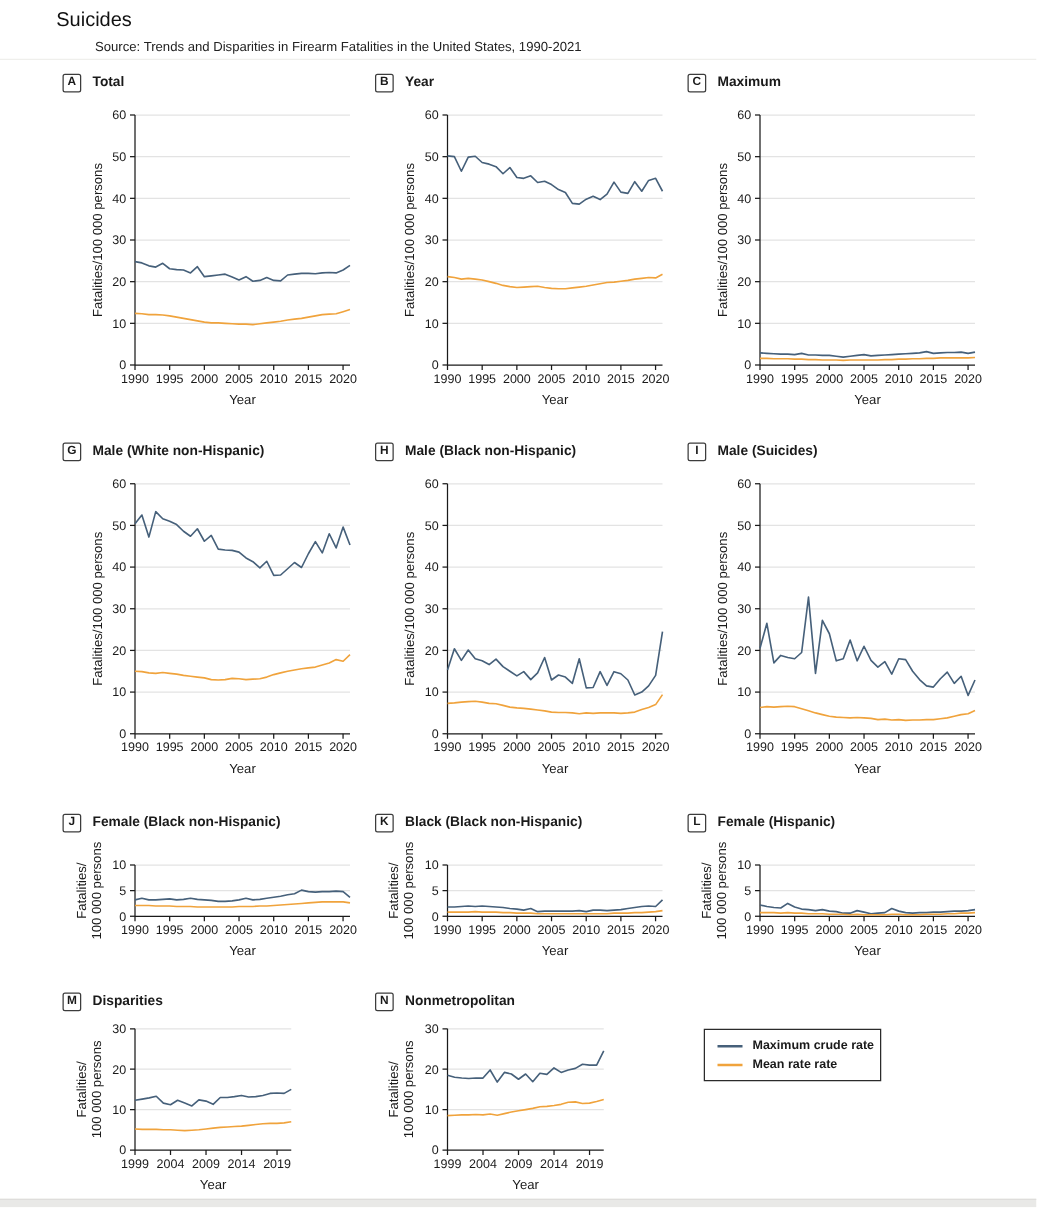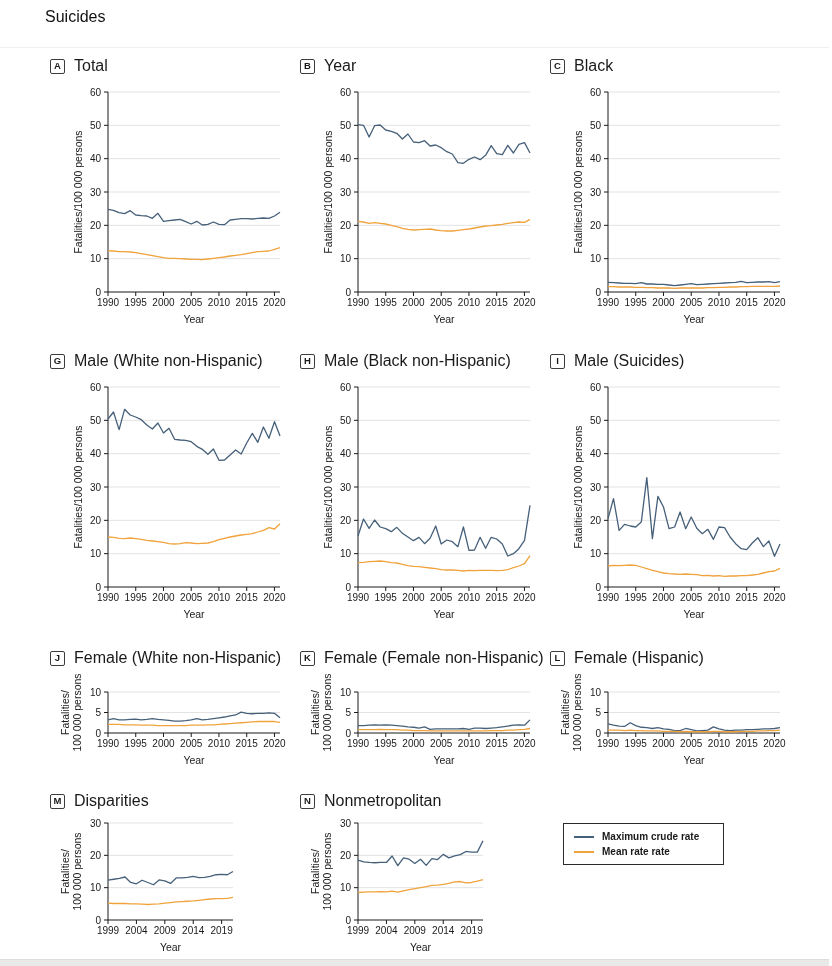--- a/index.html
+++ b/index.html
@@ -6,38 +6,39 @@
   .page{position:relative;width:829px;height:966px;background:#ffffff;overflow:hidden;
         font-family:"Liberation Sans",sans-serif;color:#1a1a1a;}
   .main-title{position:absolute;left:45px;top:8px;font-size:16px;font-weight:400;color:#111;}
   .source-line{position:absolute;left:76px;top:32px;font-size:10.5px;color:#222;}
   .header-divider{position:absolute;left:0;top:47px;width:832px;height:1px;background:#efefec;}
   .panel{position:absolute;}
   .panel-head{display:flex;align-items:center;height:16px;margin-bottom:6px;}
   .letter-box{width:15px;height:15px;border:1px solid #3c3c3c;border-radius:2px;box-sizing:border-box;
               display:inline-flex;align-items:center;justify-content:center;
               font-size:9.5px;font-weight:bold;margin-left:10px;background:#fff;line-height:1;}
-  .panel-title{margin-left:9px;font-size:16px;font-weight:normal;white-space:nowrap;}
+  .panel-title{margin-left:9px;font-size:11px;font-weight:bold;white-space:nowrap;}
   svg{display:block;overflow:visible;}
   svg text{font-family:"Liberation Sans",sans-serif;fill:#1a1a1a;}
   svg text.tick{font-size:10px;}
   svg text.axlab{font-size:10.5px;}
   .legend-box{position:absolute;left:563px;top:823px;border:1px solid #2b2b2b;background:#fff;
-              padding:7px 24px 7px 10px;display:flex;flex-direction:column;gap:4px;}
+              padding:7px 5px 7px 10px;display:flex;flex-direction:column;gap:4px;}
   .legend-row{display:flex;align-items:center;}
   .legend-swatch{display:inline-block;width:20px;height:2px;margin-right:8px;background:#000;}
   .legend-label{font-size:10px;font-weight:bold;white-space:nowrap;}
   .bottom-bar{position:absolute;left:0;top:959px;width:832px;height:7px;background:#e9e9e7;
               border-top:1px solid #dedddb;box-sizing:border-box;}
 </style>
 </head>
 <body>
 
 <div class="page">
   <div class="main-title">Suicides</div>
+  <div class="source-line">Source: Trends and Disparities in Firearm Fatalities in the United States, 1990-2021</div>
   <div class="header-divider"></div>
 
   <div id="panels">
       <div class="panel" style="left: 40px; top: 58px;">
         <div class="panel-head">
           <span class="letter-box">A</span>
           <span class="panel-title">Total</span>
         </div>
         <svg width="254" height="258">
           <line x1="68" x2="240" y1="178.66666666666669" y2="178.66666666666669" stroke="#e3e3e3" stroke-width="1"></line>
@@ -130,21 +131,21 @@
             <text x="0" y="3.5" text-anchor="middle" class="axlab">Fatalities/100 000 persons</text>
           </g>
           <text x="154" y="243" text-anchor="middle" class="axlab">Year</text>
           <polyline points="68.0,44.67 73.5,45.33 79.1,57.00 84.6,45.67 90.2,45.00 95.7,50.00 101.3,51.33 106.8,53.33 112.4,59.00 117.9,54.00 123.5,62.00 129.0,62.67 134.6,60.67 140.1,66.00 145.7,65.00 151.2,67.67 156.8,71.67 162.3,74.00 167.9,82.67 173.4,83.33 179.0,79.33 184.5,77.00 190.1,79.67 195.6,75.33 201.2,65.67 206.7,73.67 212.3,74.67 217.8,65.33 223.4,73.00 228.9,64.33 234.5,62.67 240.0,73.00" fill="none" stroke="#46607a" stroke-width="1.3" stroke-linejoin="round"></polyline>
           <polyline points="68.0,141.33 73.5,142.00 79.1,143.33 84.6,142.67 90.2,143.33 95.7,144.00 101.3,145.33 106.8,146.67 112.4,148.33 117.9,149.33 123.5,150.00 129.0,149.67 134.6,149.33 140.1,149.00 145.7,150.00 151.2,150.67 156.8,151.00 162.3,151.00 167.9,150.33 173.4,149.67 179.0,149.00 184.5,148.00 190.1,147.00 195.6,146.00 201.2,145.67 206.7,145.00 212.3,144.33 217.8,143.33 223.4,142.67 228.9,142.00 234.5,142.33 240.0,139.33" fill="none" stroke="#f0a33c" stroke-width="1.3" stroke-linejoin="round"></polyline>
         </svg>
       </div>
       <div class="panel" style="left: 540px; top: 58px;">
         <div class="panel-head">
           <span class="letter-box">C</span>
-          <span class="panel-title">Black</span>
+          <span class="panel-title">Maximum</span>
         </div>
         <svg width="254" height="258">
           <line x1="68" x2="240" y1="178.66666666666669" y2="178.66666666666669" stroke="#e3e3e3" stroke-width="1"></line>
           <line x1="68" x2="240" y1="145.33333333333334" y2="145.33333333333334" stroke="#e3e3e3" stroke-width="1"></line>
           <line x1="68" x2="240" y1="112" y2="112" stroke="#e3e3e3" stroke-width="1"></line>
           <line x1="68" x2="240" y1="78.66666666666669" y2="78.66666666666669" stroke="#e3e3e3" stroke-width="1"></line>
           <line x1="68" x2="240" y1="45.333333333333314" y2="45.333333333333314" stroke="#e3e3e3" stroke-width="1"></line>
           <line x1="68" x2="240" y1="12" y2="12" stroke="#e3e3e3" stroke-width="1"></line>
           <line x1="68" x2="68" y1="12" y2="212" stroke="#1a1a1a" stroke-width="1"></line>
           <line x1="68" x2="240" y1="212" y2="212" stroke="#1a1a1a" stroke-width="1"></line>
@@ -330,21 +331,21 @@
             <text x="0" y="3.5" text-anchor="middle" class="axlab">Fatalities/100 000 persons</text>
           </g>
           <text x="154" y="243" text-anchor="middle" class="axlab">Year</text>
           <polyline points="68.0,143.67 73.5,123.67 79.1,155.33 84.6,149.33 90.2,151.00 95.7,152.00 101.3,147.00 106.8,102.67 112.4,163.67 117.9,121.33 123.5,132.00 129.0,153.67 134.6,152.00 140.1,137.00 145.7,153.67 151.2,142.00 156.8,153.33 162.3,158.67 167.9,154.33 173.4,164.33 179.0,152.00 184.5,152.67 190.1,162.00 195.6,168.67 201.2,173.67 206.7,174.67 212.3,168.00 217.8,162.67 223.4,171.67 228.9,166.00 234.5,181.33 240.0,169.00" fill="none" stroke="#46607a" stroke-width="1.3" stroke-linejoin="round"></polyline>
           <polyline points="68.0,191.00 73.5,190.33 79.1,190.67 84.6,190.33 90.2,190.00 95.7,190.33 101.3,192.00 106.8,193.67 112.4,195.33 117.9,196.67 123.5,198.00 129.0,198.67 134.6,199.00 140.1,199.33 145.7,199.00 151.2,199.33 156.8,199.67 162.3,200.67 167.9,200.33 173.4,201.00 179.0,200.67 184.5,201.33 190.1,201.00 195.6,201.00 201.2,200.67 206.7,200.67 212.3,200.00 217.8,199.33 223.4,198.00 228.9,196.67 234.5,196.00 240.0,193.33" fill="none" stroke="#f0a33c" stroke-width="1.3" stroke-linejoin="round"></polyline>
         </svg>
       </div>
       <div class="panel" style="left: 40px; top: 650px;">
         <div class="panel-head">
           <span class="letter-box">J</span>
-          <span class="panel-title">Female (White non-Hispanic)</span>
+          <span class="panel-title">Female (Black non-Hispanic)</span>
         </div>
         <svg width="254" height="107">
           <line x1="68" x2="240" y1="40.5" y2="40.5" stroke="#e3e3e3" stroke-width="1"></line>
           <line x1="68" x2="240" y1="20" y2="20" stroke="#e3e3e3" stroke-width="1"></line>
           <line x1="68" x2="68" y1="20" y2="61" stroke="#1a1a1a" stroke-width="1"></line>
           <line x1="68" x2="240" y1="61" y2="61" stroke="#1a1a1a" stroke-width="1"></line>
           <line x1="64" x2="68" y1="61" y2="61" stroke="#1a1a1a" stroke-width="1"></line>
           <text x="61" y="64.5" text-anchor="end" class="tick">0</text>
           <line x1="64" x2="68" y1="40.5" y2="40.5" stroke="#1a1a1a" stroke-width="1"></line>
           <text x="61" y="44" text-anchor="end" class="tick">5</text>
@@ -371,21 +372,21 @@
             <text x="0" y="3.5" text-anchor="middle" class="axlab">100 000 persons</text>
           </g>
           <text x="154" y="92" text-anchor="middle" class="axlab">Year</text>
           <polyline points="68.0,47.88 73.5,46.65 79.1,47.88 84.6,47.88 90.2,47.47 95.7,47.06 101.3,47.88 106.8,47.47 112.4,46.65 117.9,47.47 123.5,47.88 129.0,48.29 134.6,49.11 140.1,49.11 145.7,48.70 151.2,47.88 156.8,46.65 162.3,47.88 167.9,47.47 173.4,46.65 179.0,45.83 184.5,45.01 190.1,43.78 195.6,42.96 201.2,40.09 206.7,41.32 212.3,41.73 217.8,41.32 223.4,41.32 228.9,40.91 234.5,41.32 240.0,45.83" fill="none" stroke="#46607a" stroke-width="1.3" stroke-linejoin="round"></polyline>
           <polyline points="68.0,52.39 73.5,52.39 79.1,52.39 84.6,52.80 90.2,52.80 95.7,52.80 101.3,53.21 106.8,53.21 112.4,53.21 117.9,53.62 123.5,53.62 129.0,53.62 134.6,53.62 140.1,53.62 145.7,53.62 151.2,53.21 156.8,53.21 162.3,53.21 167.9,52.80 173.4,52.80 179.0,52.39 184.5,51.98 190.1,51.57 195.6,51.16 201.2,50.75 206.7,50.34 212.3,49.93 217.8,49.52 223.4,49.52 228.9,49.52 234.5,49.52 240.0,50.34" fill="none" stroke="#f0a33c" stroke-width="1.3" stroke-linejoin="round"></polyline>
         </svg>
       </div>
       <div class="panel" style="left: 290px; top: 650px;">
         <div class="panel-head">
           <span class="letter-box">K</span>
-          <span class="panel-title">Female (Female non-Hispanic)</span>
+          <span class="panel-title">Black (Black non-Hispanic)</span>
         </div>
         <svg width="254" height="107">
           <line x1="68" x2="240" y1="40.5" y2="40.5" stroke="#e3e3e3" stroke-width="1"></line>
           <line x1="68" x2="240" y1="20" y2="20" stroke="#e3e3e3" stroke-width="1"></line>
           <line x1="68" x2="68" y1="20" y2="61" stroke="#1a1a1a" stroke-width="1"></line>
           <line x1="68" x2="240" y1="61" y2="61" stroke="#1a1a1a" stroke-width="1"></line>
           <line x1="64" x2="68" y1="61" y2="61" stroke="#1a1a1a" stroke-width="1"></line>
           <text x="61" y="64.5" text-anchor="end" class="tick">0</text>
           <line x1="64" x2="68" y1="40.5" y2="40.5" stroke="#1a1a1a" stroke-width="1"></line>
           <text x="61" y="44" text-anchor="end" class="tick">5</text>

